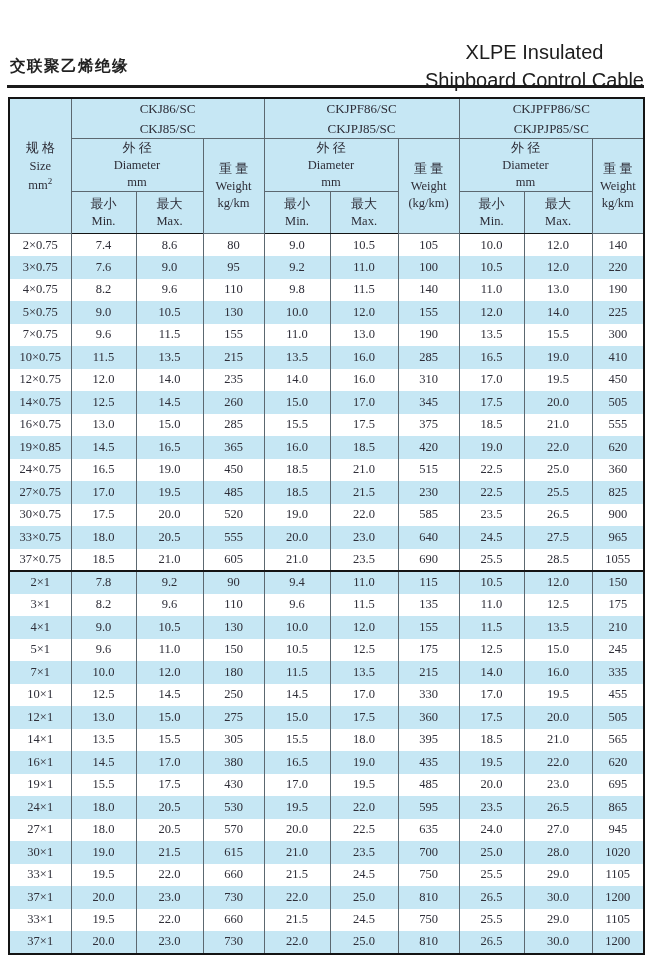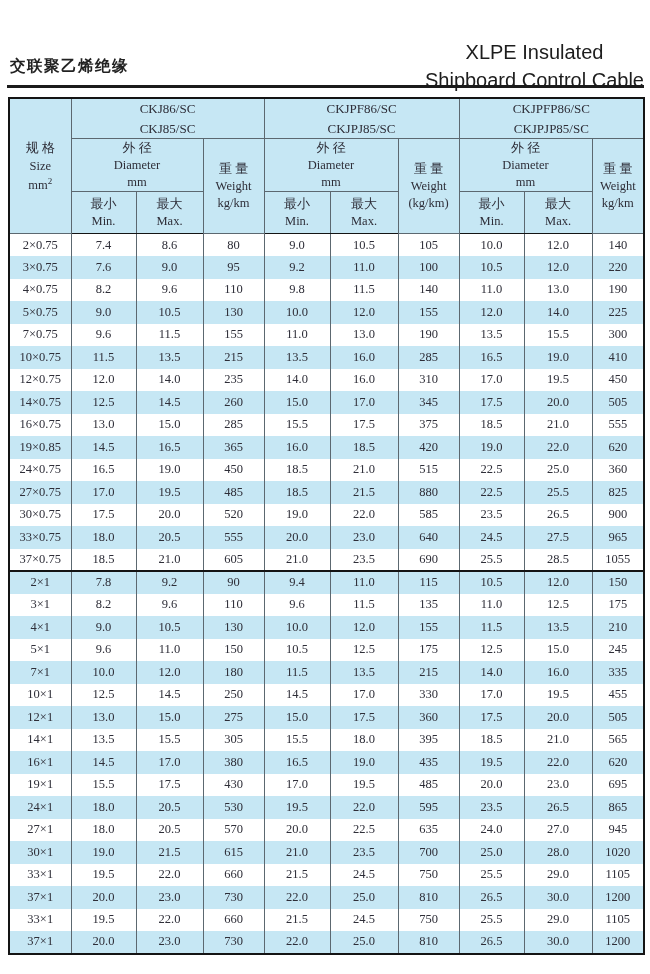--- a/index.html
+++ b/index.html
@@ -286,21 +286,21 @@
         <td>25.0</td>
         <td>360</td>
       </tr>
         <tr style="" class="stripe">
         <td>27×0.75</td>
         <td>17.0</td>
         <td>19.5</td>
         <td>485</td>
         <td>18.5</td>
         <td>21.5</td>
-        <td>880</td>
+        <td>230</td>
         <td>22.5</td>
         <td>25.5</td>
         <td>825</td>
       </tr>
         <tr style="">
         <td>30×0.75</td>
         <td>17.5</td>
         <td>20.0</td>
         <td>520</td>
         <td>19.0</td>

